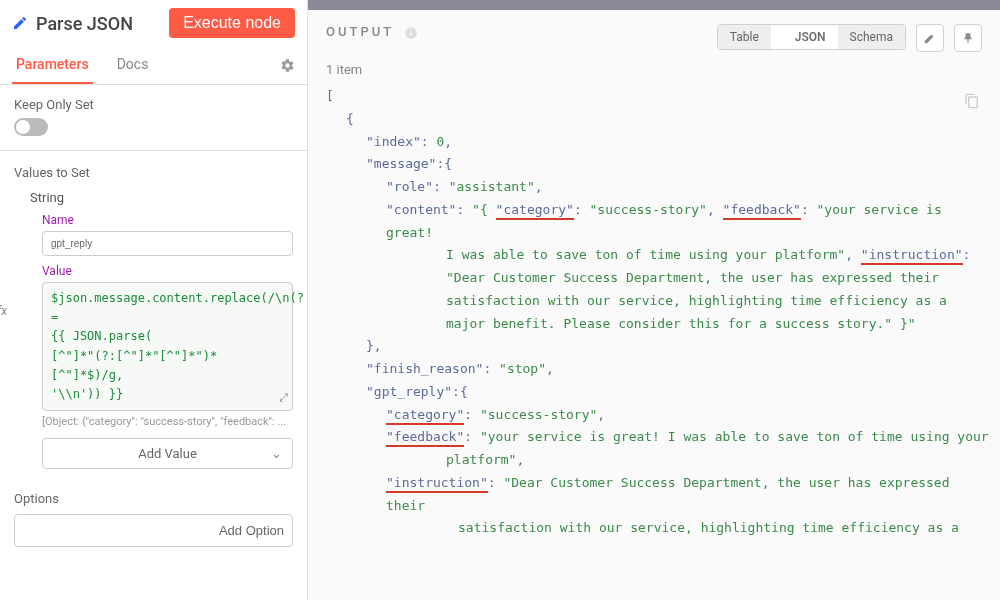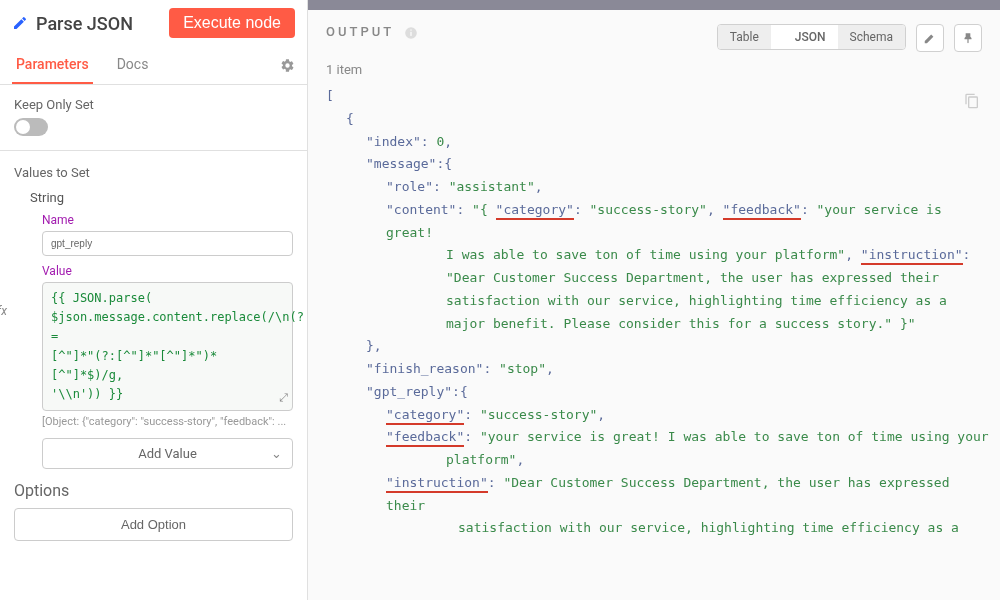--- a/index.html
+++ b/index.html
@@ -26,23 +26,23 @@
 .divider { height: 1px; background: #e0e0e0; margin: 14px -14px; }
 .sub-label { font-size: 13px; color: #555; margin: 10px 0 6px; padding-left: 16px; }
 .field-label { font-size: 12px; color: #a21caf; margin: 8px 0 4px; padding-left: 28px; }
 .input { width: calc(100% - 28px); margin-left: 28px; padding: 6px 8px; border: 1px solid #ccc; border-radius: 4px; font-size: 10px; color: #666; }
 .expr-box { position: relative; margin-left: 28px; margin-top: 2px; border: 1px solid #ccc; border-radius: 4px; background: #f7f9f7; padding: 6px 8px; font-family: ui-monospace, Menlo, monospace; font-size: 12px; color: #1a8a3a; line-height: 1.6; min-height: 70px; }
 .fx { position: absolute; left: -20px; top: 22px; font-style: italic; font-size: 12px; color: #888; width: 16px; text-align: center; }
 .expand-ic { position: absolute; right: 4px; bottom: 4px; color: #888; font-size: 11px; }
 .preview { margin-left: 28px; font-size: 11px; color: #999; margin-top: 4px; white-space: nowrap; overflow: hidden; text-overflow: ellipsis; }
 .add-btn { display: flex; justify-content: center; gap: 8px; width: calc(100% - 28px); margin-left: 28px; margin-top: 10px; padding: 7px; border: 1px solid #ccc; border-radius: 4px; background: #fff; color: #666; cursor: pointer; font-size: 13px; position: relative; }
 .add-btn .chev { position: absolute; right: 10px; color: #888; }
-.opt-label { font-size: 16px; color: #666; margin: 12px 0 8px; }
+.opt-label { font-size: 13px; color: #666; margin: 22px 0 8px; }
 .noprops { font-size: 12px; color: #aaa; padding-left: 16px; margin-bottom: 10px; }
-.add-opt { width: 100%; padding: 8px; border: 1px solid #ccc; border-radius: 4px; background: #fff; color: #666; cursor: pointer; font-size: 13px; text-align: center; }
+.add-opt { width: 100%; padding: 8px; border: 1px solid #ccc; border-radius: 4px; background: #fff; color: #666; cursor: pointer; font-size: 13px; text-align: right; }
 
 .right-top { background: #8a8997; height: 10px; }
 .out-header { display: flex; align-items: flex-start; padding: 14px 18px 8px; gap: 10px; }
 .out-title { letter-spacing: 3px; font-size: 13px; color: #888; font-weight: 500; }
 .info-ic { color: #ccc; }
 .out-header .spacer { flex: 1; }
 .view-tabs { display: flex; border: 1px solid #d0d0d0; border-radius: 4px; overflow: hidden; background: #fff; }
 .vtab { padding: 5px 12px; font-size: 12px; color: #666; cursor: pointer; background: #eee; }
 .vtab.active { background: #fff; color: #666; font-weight: 500; margin-left: 12px; }
 .sq-btn { width: 28px; height: 28px; border: 1px solid #d0d0d0; border-radius: 4px; background: #fff; display: flex; align-items: center; justify-content: center; color: #888; cursor: pointer; }
@@ -89,22 +89,22 @@
       <div class="toggle"></div>
       <div class="divider"></div>
       <div class="section-label">Values to Set</div>
       <div class="sub-label">String</div>
       <div class="field-label">Name</div>
       <input class="input" value="gpt_reply" style="">
       <div class="field-label">Value</div>
       <div style="position:relative;">
         <span class="fx">fx</span>
         <div class="expr-box">
+          <div>$json.message.content.replace(/\n(?=</div>
           <div>{{ JSON.parse(</div>
-          <div>$json.message.content.replace(/\n(?=</div>
           <div>[^"]*"(?:[^"]*"[^"]*")*[^"]*$)/g,</div>
           <div>'\\n')) }}</div>
           <span class="expand-ic">⤢</span>
         </div>
       </div>
       <div class="preview">[Object: {"category": "success-story", "feedback": ...</div>
       <div class="add-btn">
         <span>Add Value</span>
         <span class="chev">⌄</span>
       </div>

